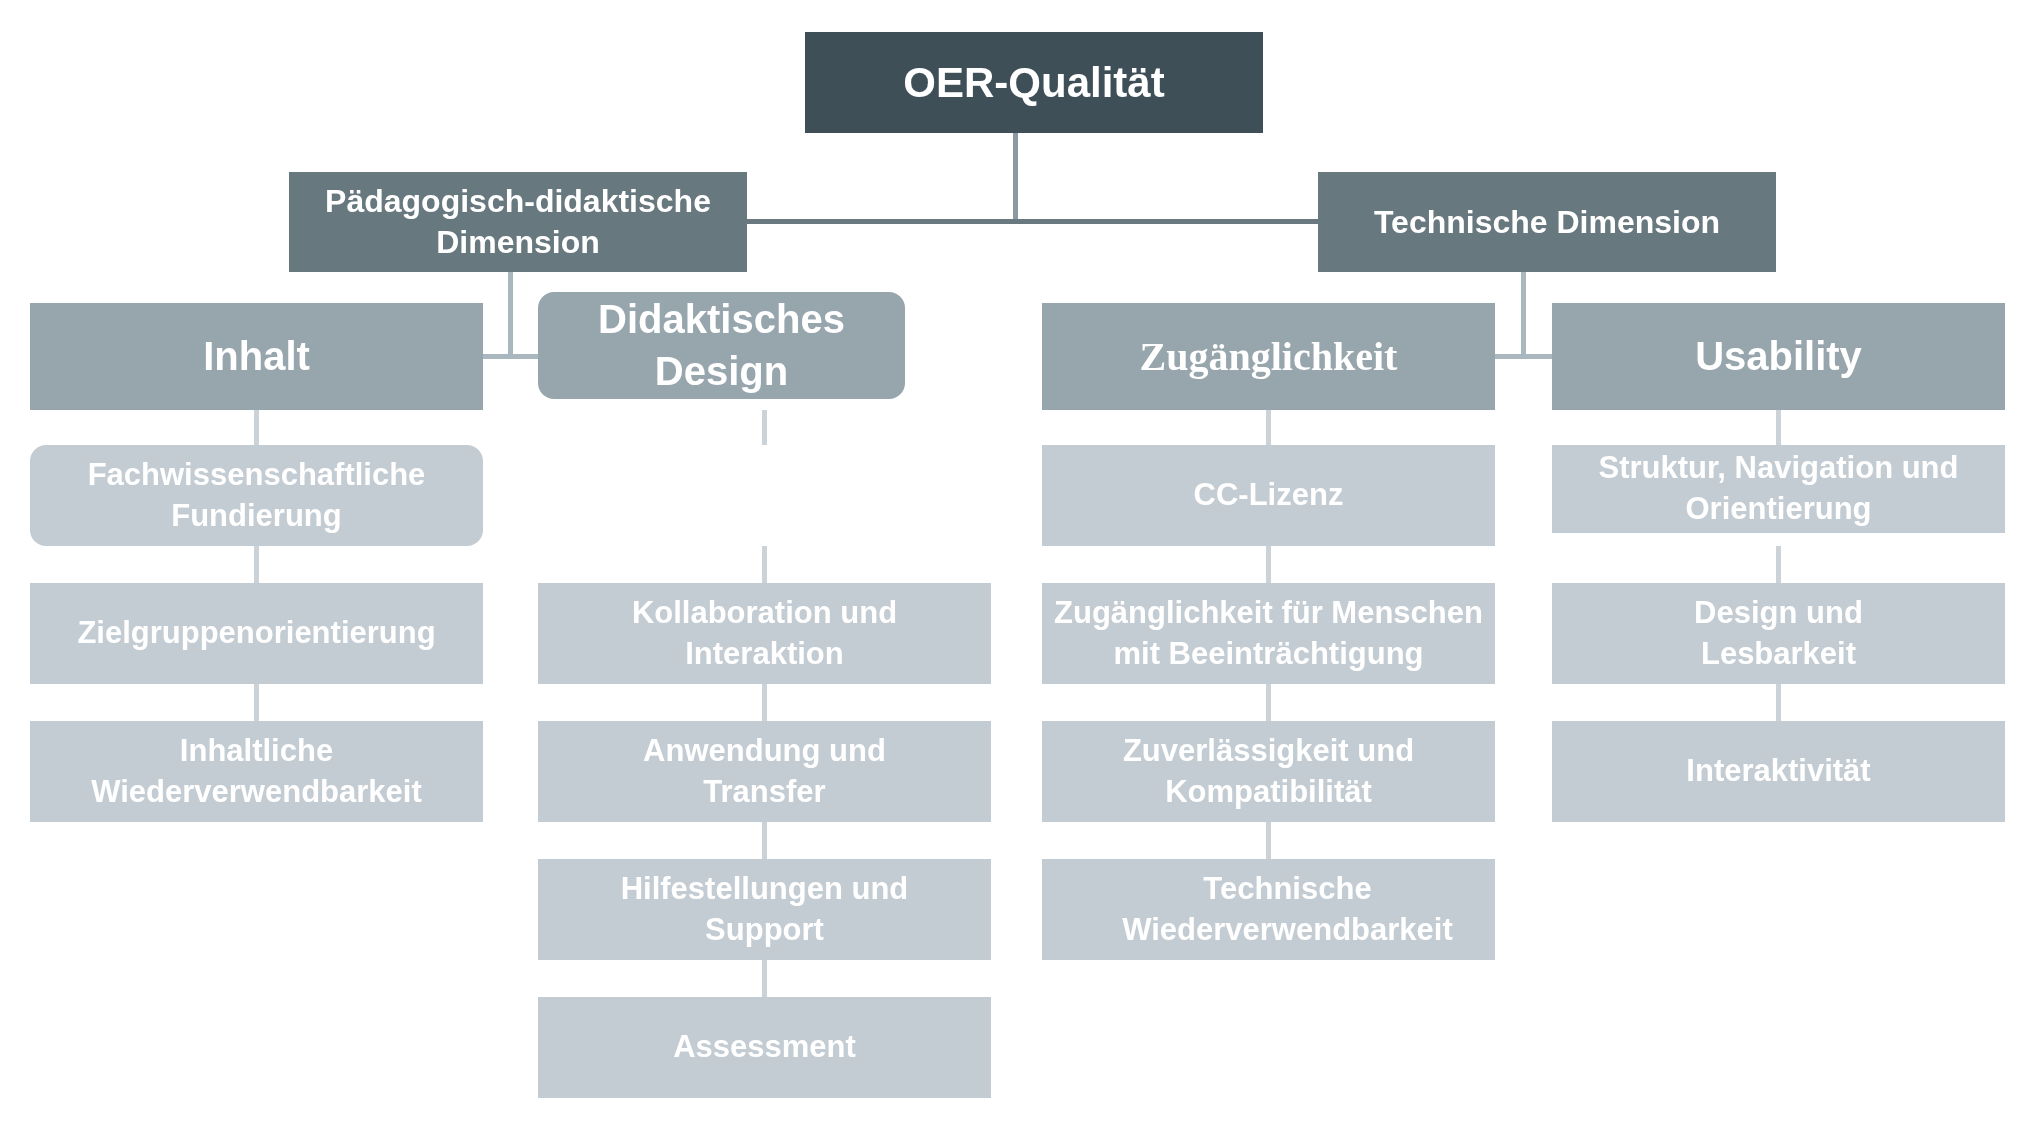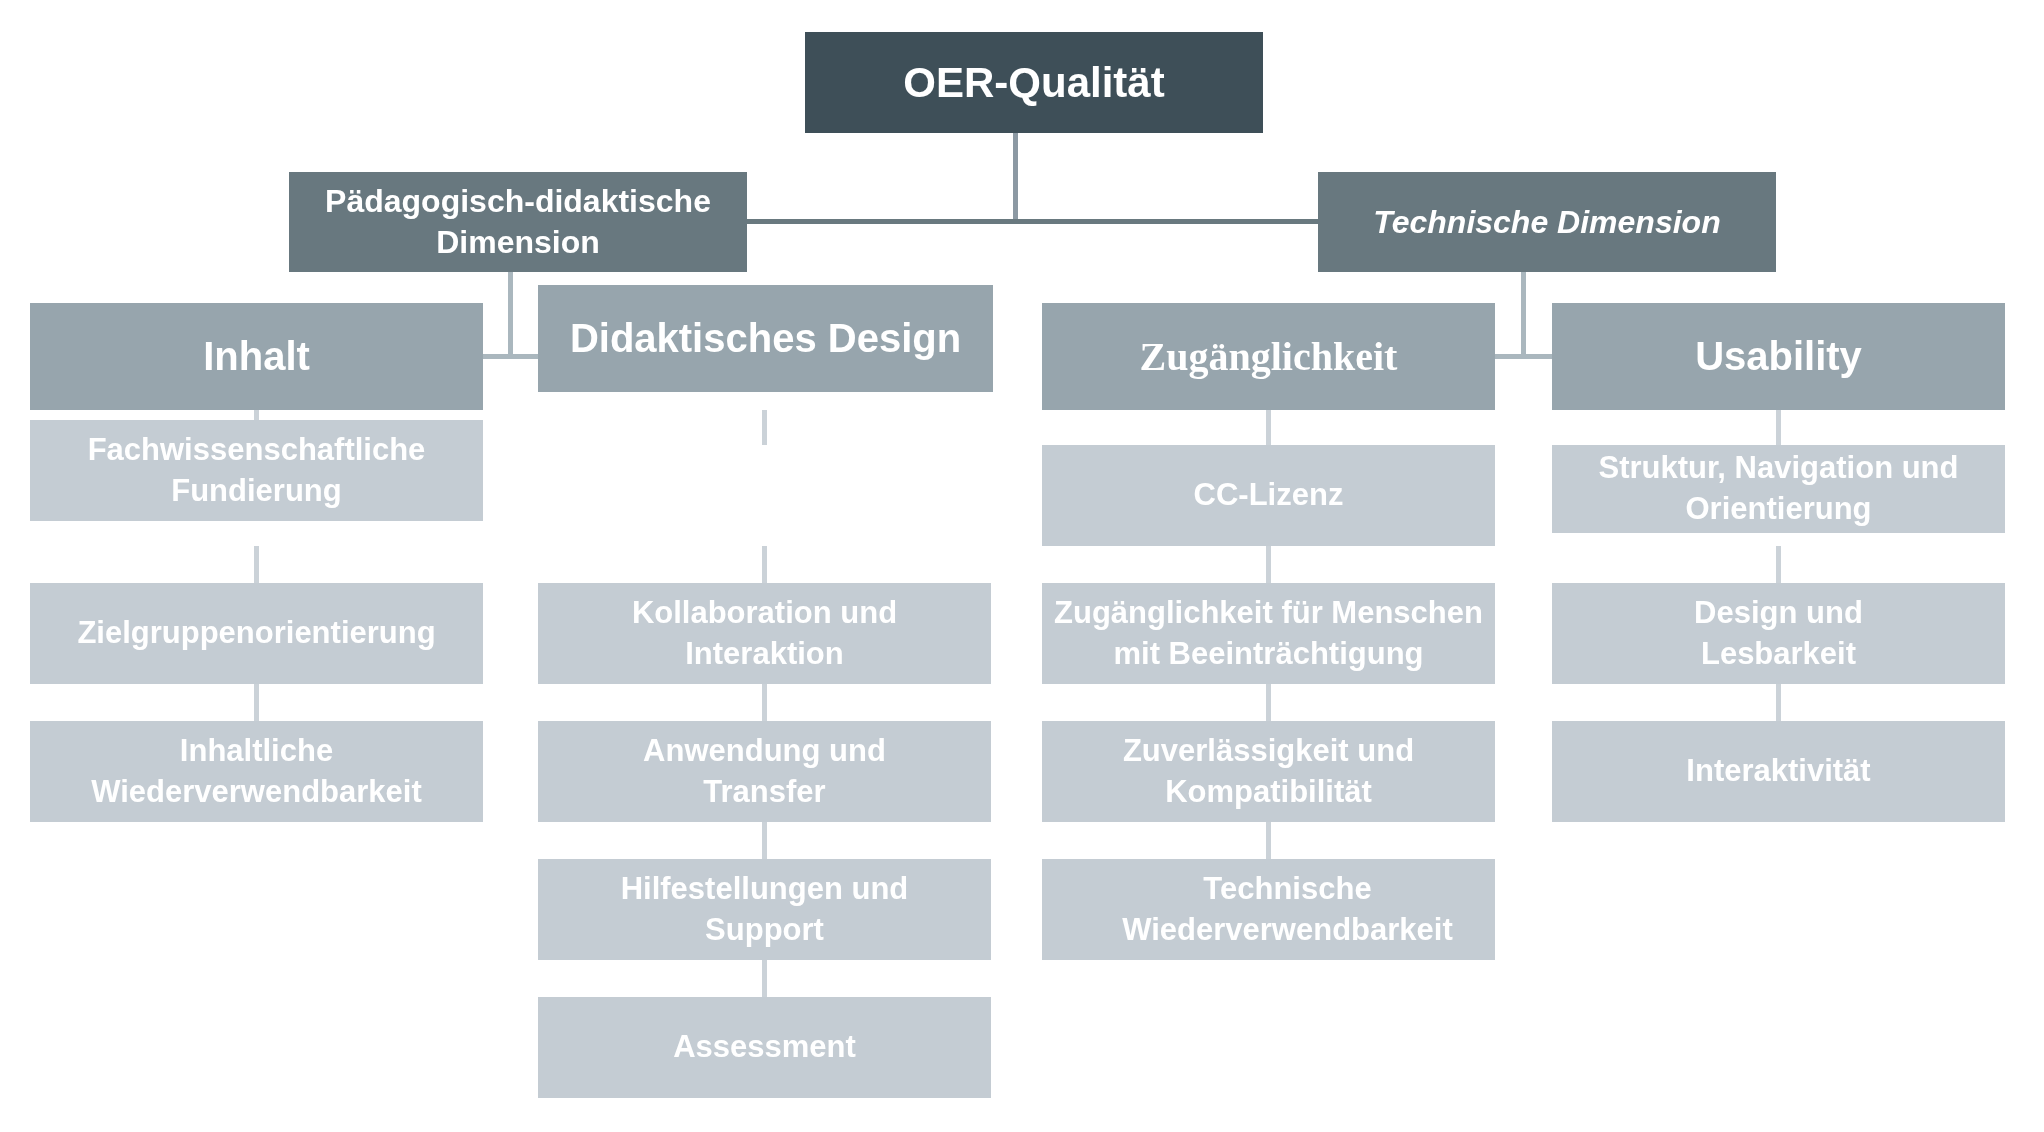--- a/index.html
+++ b/index.html
@@ -51,34 +51,34 @@
 
 <div class="canvas">
 
   <div class="box root" style="left:805px;top:32px;width:458px;height:101px;">OER-Qualität</div>
 
   <div class="conn medium" style="left:1013px;top:133px;width:5px;height:89px;"></div>
   <div class="conn dark" style="left:747px;top:219px;width:571px;height:5px;"></div>
 
   <div class="box dim" style="left:289px;top:172px;width:458px;height:100px;">Pädagogisch-didaktische
 Dimension</div>
-  <div class="box dim" style="left:1318px;top:172px;width:458px;height:100px;font-style:italic;">Technische Dimension</div>
+  <div class="box dim" style="left:1318px;top:172px;width:458px;height:100px;">Technische Dimension</div>
 
   <div class="conn soft" style="left:508px;top:272px;width:5px;height:87px;"></div>
   <div class="conn soft" style="left:483px;top:354px;width:55px;height:5px;"></div>
   <div class="conn soft" style="left:1521px;top:272px;width:5px;height:87px;"></div>
   <div class="conn soft" style="left:1495px;top:354px;width:57px;height:5px;"></div>
 
   <div class="box hdr" style="left:30px;top:303px;width:453px;height:107px;">Inhalt</div>
-  <div class="box hdr" style="left:538px;top:285px;width:455px;height:107px;">Didaktisches Design</div>
+  <div class="box hdr" style="left:538px;top:292px;width:367px;height:107px;border-radius:16px;">Didaktisches Design</div>
   <div class="box hdr" style="left:1042px;top:303px;width:453px;height:107px;font-family:Liberation Serif, serif;">Zugänglichkeit</div>
   <div class="box hdr" style="left:1552px;top:303px;width:453px;height:107px;">Usability</div>
 
   <div class="conn light" style="left:254px;top:410px;width:5px;height:35px;"></div>
-  <div class="box item" style="left:30px;top:420px;width:453px;height:101px;">Fachwissenschaftliche
+  <div class="box item" style="left:30px;top:445px;width:453px;height:101px;border-radius:16px;">Fachwissenschaftliche
 Fundierung</div>
   <div class="conn light" style="left:254px;top:546px;width:5px;height:37px;"></div>
   <div class="box item" style="left:30px;top:583px;width:453px;height:101px;">Zielgruppenorientierung</div>
   <div class="conn light" style="left:254px;top:684px;width:5px;height:37px;"></div>
   <div class="box item" style="left:30px;top:721px;width:453px;height:101px;">Inhaltliche
 Wiederverwendbarkeit</div>
 
   <div class="conn light" style="left:762px;top:410px;width:5px;height:35px;"></div>
   <div class="conn light" style="left:762px;top:546px;width:5px;height:37px;"></div>
   <div class="box item" style="left:538px;top:583px;width:453px;height:101px;">Kollaboration und

